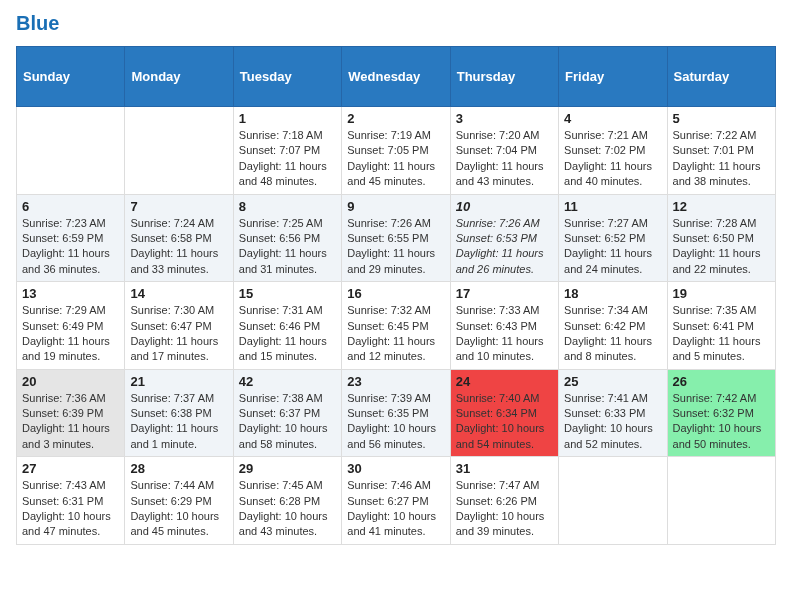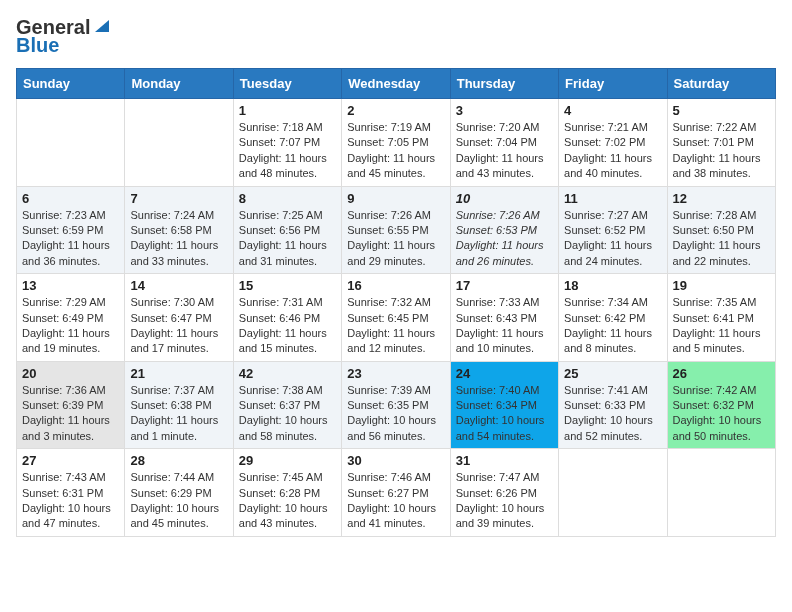--- a/index.html
+++ b/index.html
@@ -44,21 +44,21 @@
       width: 100%;
       border-collapse: collapse;
       border: 1px solid #ccc;
     }
     .calendar th {
       background-color: #2979c0;
       color: #fff;
       font-size: 13px;
       font-weight: bold;
       text-align: left;
-      padding: 7px 6px;
+      padding: 22px 6px;
       border: 1px solid #2566a8;
     }
     .calendar td {
       vertical-align: top;
       border: 1px solid #ddd;
       padding: 4px 5px;
       width: 108px;
       min-height: 80px;
       background: #fff;
     }
@@ -79,26 +79,20 @@
     }
     .empty-cell {
       background: #f9f9f9;
     }
   </style>
 </head>
 <body>
 
 <div class="header">
   <div class="logo">
-    <div style="display:flex;align-items:center;">
-      <span class="logo-text logo-general">General</span>
-      <svg width="22" height="22" viewBox="0 0 22 22" style="margin-left:1px;margin-top:-4px;">
-        <polygon points="4,18 18,6 18,18" fill="#1a6fb5"></polygon>
-      </svg>
-    </div>
     <span class="logo-text logo-blue" style="margin-top:-4px;">Blue</span>
   </div>
   <div class="title-block">
     <div class="month-title"></div>
     <div class="location"></div>
   </div>
 </div>
 
 <table class="calendar">
   <thead>
@@ -207,21 +201,21 @@
           <div class="day-info">Sunrise: 7:37 AM<br>Sunset: 6:38 PM<br>Daylight: 11 hours and 1 minute.</div>
         </td>
         <td style="background: rgb(240, 244, 248);">
           <span class="day-number">42</span>
           <div class="day-info">Sunrise: 7:38 AM<br>Sunset: 6:37 PM<br>Daylight: 10 hours and 58 minutes.</div>
         </td>
         <td style="background: rgb(240, 244, 248);">
           <span class="day-number">23</span>
           <div class="day-info">Sunrise: 7:39 AM<br>Sunset: 6:35 PM<br>Daylight: 10 hours and 56 minutes.</div>
         </td>
-        <td style="background: #0ea5e9;">
+        <td style="background: #ef4444;">
           <span class="day-number">24</span>
           <div class="day-info">Sunrise: 7:40 AM<br>Sunset: 6:34 PM<br>Daylight: 10 hours and 54 minutes.</div>
         </td>
         <td style="background: rgb(240, 244, 248);">
           <span class="day-number">25</span>
           <div class="day-info">Sunrise: 7:41 AM<br>Sunset: 6:33 PM<br>Daylight: 10 hours and 52 minutes.</div>
         </td>
         <td style="background: #86efac;">
           <span class="day-number">26</span>
           <div class="day-info">Sunrise: 7:42 AM<br>Sunset: 6:32 PM<br>Daylight: 10 hours and 50 minutes.</div>

